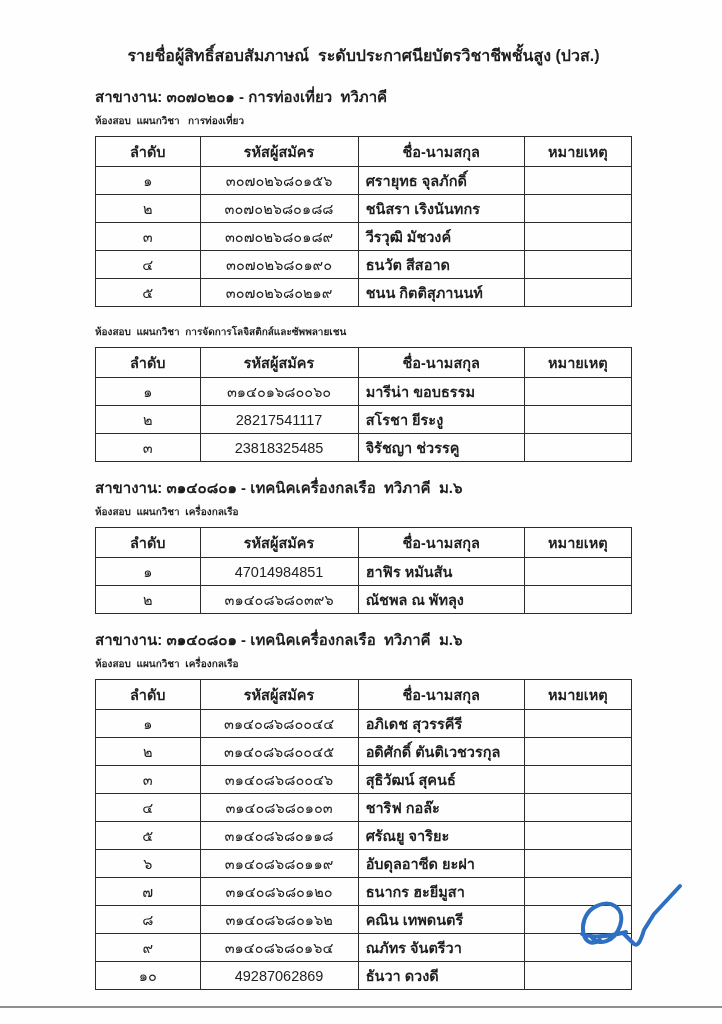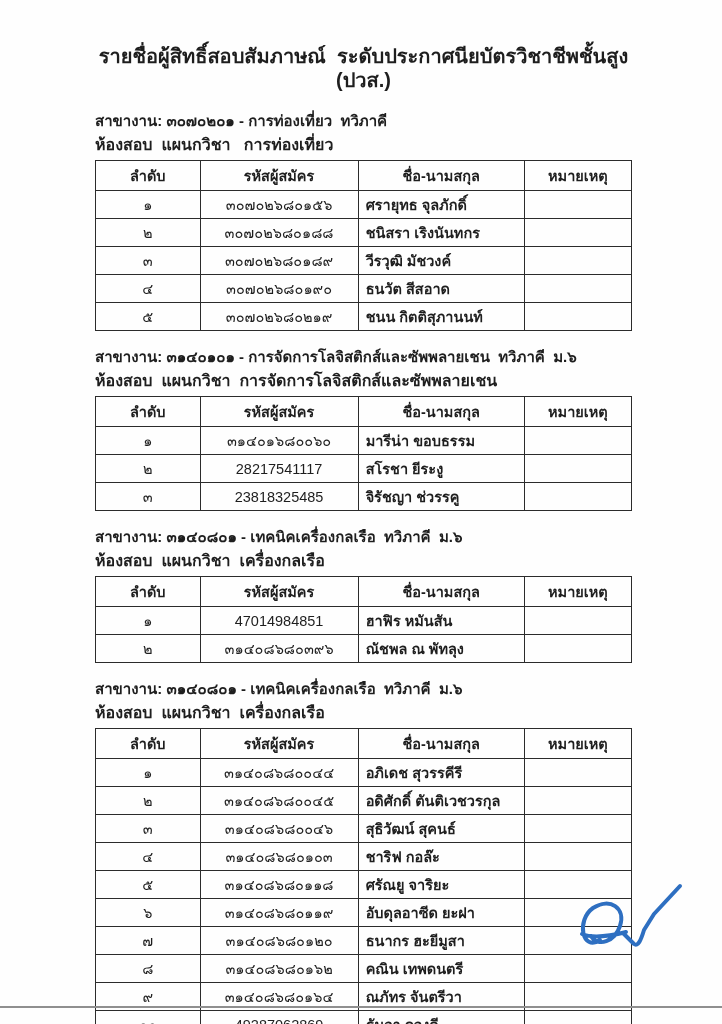--- a/index.html
+++ b/index.html
@@ -19,36 +19,36 @@
   }
   .content {
     position: absolute;
     left: 95px;
     top: 44px;
     width: 537px;
   }
   .doc-title {
     text-align: center;
     font-weight: bold;
-    font-size: 20px;
+    font-size: 16px;
     line-height: 24px;
     white-space: pre-wrap;
     margin-bottom: 12px;
   }
   .section { margin-top: 13px; }
   .section:first-of-type { margin-top: 16px; }
   .program-line {
     font-weight: bold;
     font-size: 15px;
     line-height: 25px;
     white-space: pre-wrap;
   }
   .room-line {
     font-weight: bold;
-    font-size: 16px;
+    font-size: 10px;
     line-height: 24px;
     white-space: pre-wrap;
   }
   table.candidates {
     width: 100%;
     border-collapse: collapse;
     margin-top: 3px;
     table-layout: fixed;
   }
   table.candidates th,
@@ -146,21 +146,20 @@
     <td class="cell-no">๕</td>
     <td class="cell-code">๓๐๗๐๒๖๘๐๒๑๙</td>
     <td class="cell-name">ชนน กิตติสุภานนท์</td>
     <td class="cell-note"></td>
   </tr>
 </tbody>
     </table>
   </div>
 
   <div class="section">
-    <div class="program-line">สาขางาน: ๓๑๔๐๑๐๑ - การจัดการโลจิสติกส์และซัพพลายเชน  ทวิภาคี  ม.๖</div>
     <div class="room-line">ห้องสอบ  แผนกวิชา  การจัดการโลจิสติกส์และซัพพลายเชน</div>
     <table class="candidates">
       <colgroup>
         <col class="c-no">
               <col class="c-code">
               <col class="c-name">
               <col class="c-note">
       </colgroup>
       <thead>
         <tr>

